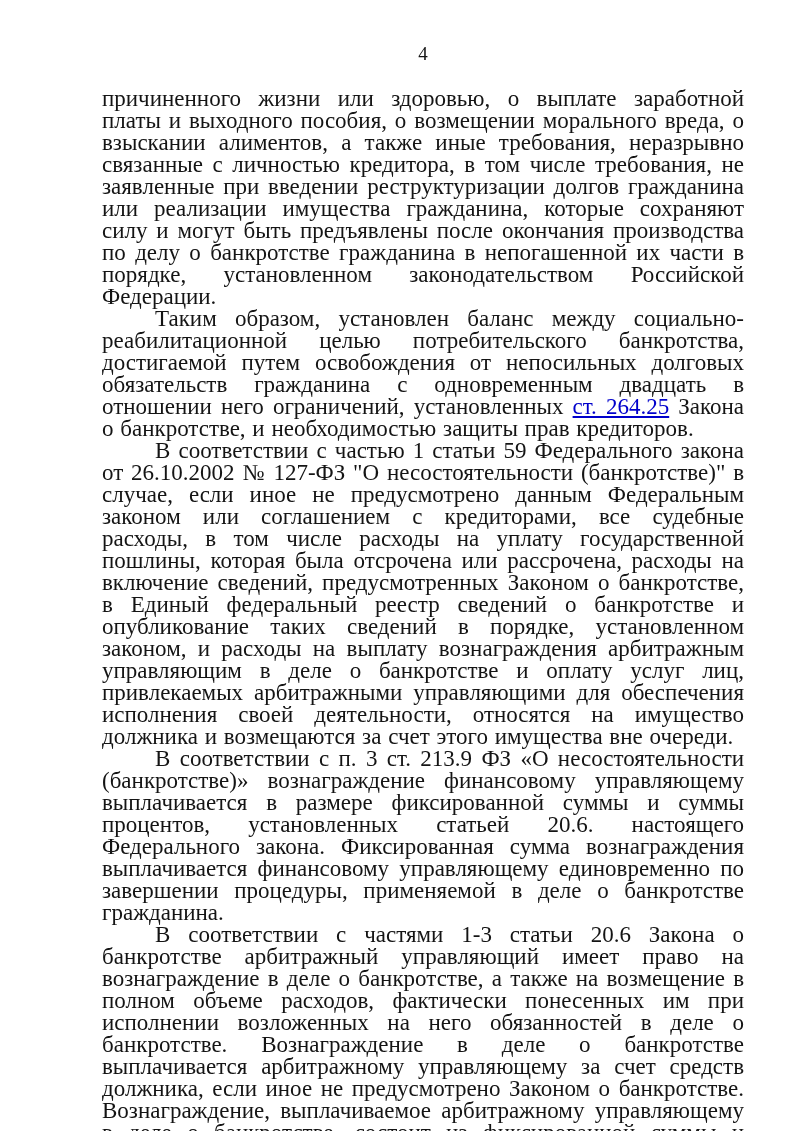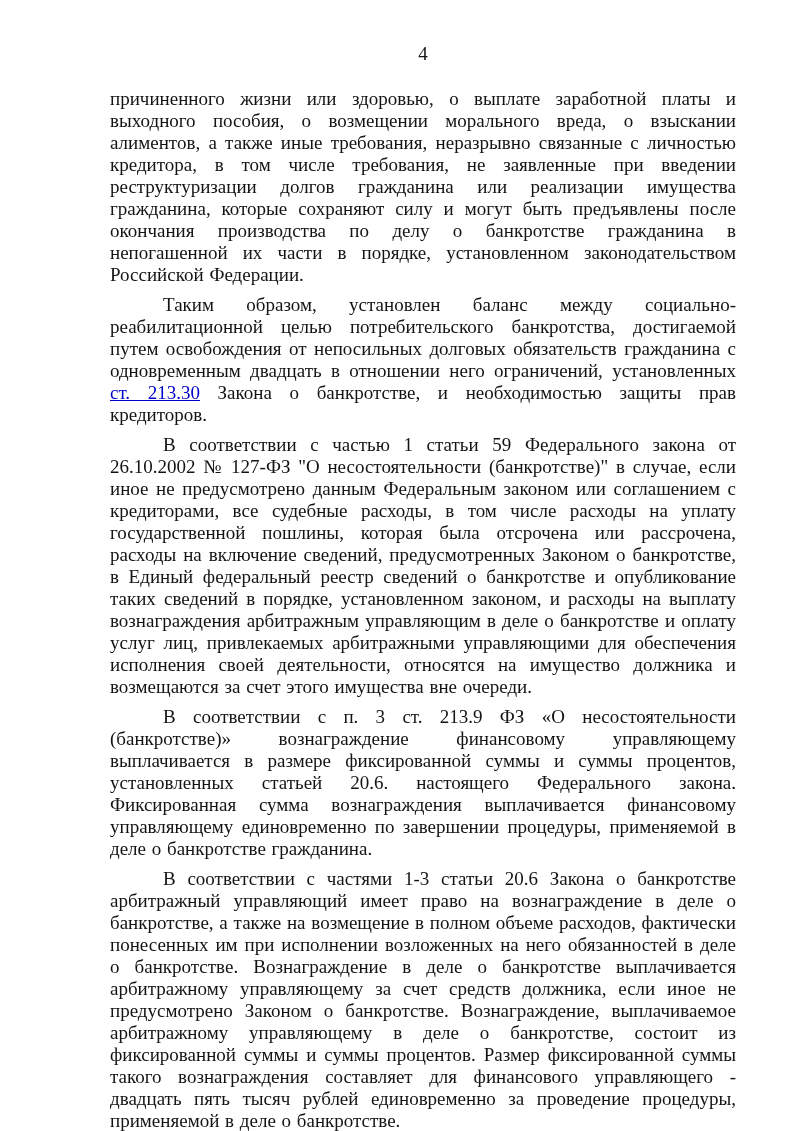--- a/index.html
+++ b/index.html
@@ -18,22 +18,22 @@
     box-sizing: border-box;
     padding: 44px 56px 0 102px;
   }
   .page-number {
     text-align: center;
     font-size: 19px;
     line-height: 20px;
     margin: 0 0 24px 0;
   }
   .doc-body p {
-    margin: 8px;
-    font-size: 19px;
+    margin: 0;
+    font-size: 23px;
     line-height: 22px;
     text-align: justify;
     word-spacing: 1px;
   }
   .doc-body p.indent {
     text-indent: 53px;
   }
   a.law-link {
     color: #0000cc;
     text-decoration: underline;
@@ -44,21 +44,21 @@
 <body>
 
 <div class="page">
 
   <div class="page-number">4</div>
 
   <div class="doc-body">
 
     <p>причиненного жизни или здоровью, о выплате заработной платы и выходного пособия, о возмещении морального вреда, о взыскании алиментов, а также иные требования, неразрывно связанные с личностью кредитора, в том числе требования, не заявленные при введении реструктуризации долгов гражданина или реализации имущества гражданина, которые сохраняют силу и могут быть предъявлены после окончания производства по делу о банкротстве гражданина в непогашенной их части в порядке, установленном законодательством Российской Федерации.</p>
 
-    <p class="indent"><span>Таким образом, установлен баланс между социально-реабилитационной целью потребительского банкротства, достигаемой путем освобождения от непосильных долговых обязательств гражданина с одновременным двадцать в отношении него ограничений, установленных </span><a class="law-link">ст. 213.30</a><span> Закона о банкротстве, и необходимостью защиты прав кредиторов.</span></p>
+    <p class="indent"><span>Таким образом, установлен баланс между социально-реабилитационной целью потребительского банкротства, достигаемой путем освобождения от непосильных долговых обязательств гражданина с одновременным двадцать в отношении него ограничений, установленных </span><a class="law-link">ст. 264.25</a><span> Закона о банкротстве, и необходимостью защиты прав кредиторов.</span></p>
 
     <p class="indent">В соответствии с частью 1 статьи 59 Федерального закона от 26.10.2002 № 127-ФЗ "О несостоятельности (банкротстве)" в случае, если иное не предусмотрено данным Федеральным законом или соглашением с кредиторами, все судебные расходы, в том числе расходы на уплату государственной пошлины, которая была отсрочена или рассрочена, расходы на включение сведений, предусмотренных Законом о банкротстве, в Единый федеральный реестр сведений о банкротстве и опубликование таких сведений в порядке, установленном законом, и расходы на выплату вознаграждения арбитражным управляющим в деле о банкротстве и оплату услуг лиц, привлекаемых арбитражными управляющими для обеспечения исполнения своей деятельности, относятся на имущество должника и возмещаются за счет этого имущества вне очереди.</p>
 
     <p class="indent">В соответствии с п. 3 ст. 213.9 ФЗ «О несостоятельности (банкротстве)» вознаграждение финансовому управляющему выплачивается в размере фиксированной суммы и суммы процентов, установленных статьей 20.6. настоящего Федерального закона. Фиксированная сумма вознаграждения выплачивается финансовому управляющему единовременно по завершении процедуры, применяемой в деле о банкротстве гражданина.</p>
 
     <p class="indent">В соответствии с частями 1-3 статьи 20.6 Закона о банкротстве арбитражный управляющий имеет право на вознаграждение в деле о банкротстве, а также на возмещение в полном объеме расходов, фактически понесенных им при исполнении возложенных на него обязанностей в деле о банкротстве. Вознаграждение в деле о банкротстве выплачивается арбитражному управляющему за счет средств должника, если иное не предусмотрено Законом о банкротстве. Вознаграждение, выплачиваемое арбитражному управляющему в деле о банкротстве, состоит из фиксированной суммы и суммы процентов. Размер фиксированной суммы такого вознаграждения составляет для финансового управляющего - двадцать пять тысяч рублей единовременно за проведение процедуры, применяемой в деле о банкротстве.</p>
 
   </div>
 </div>
 

